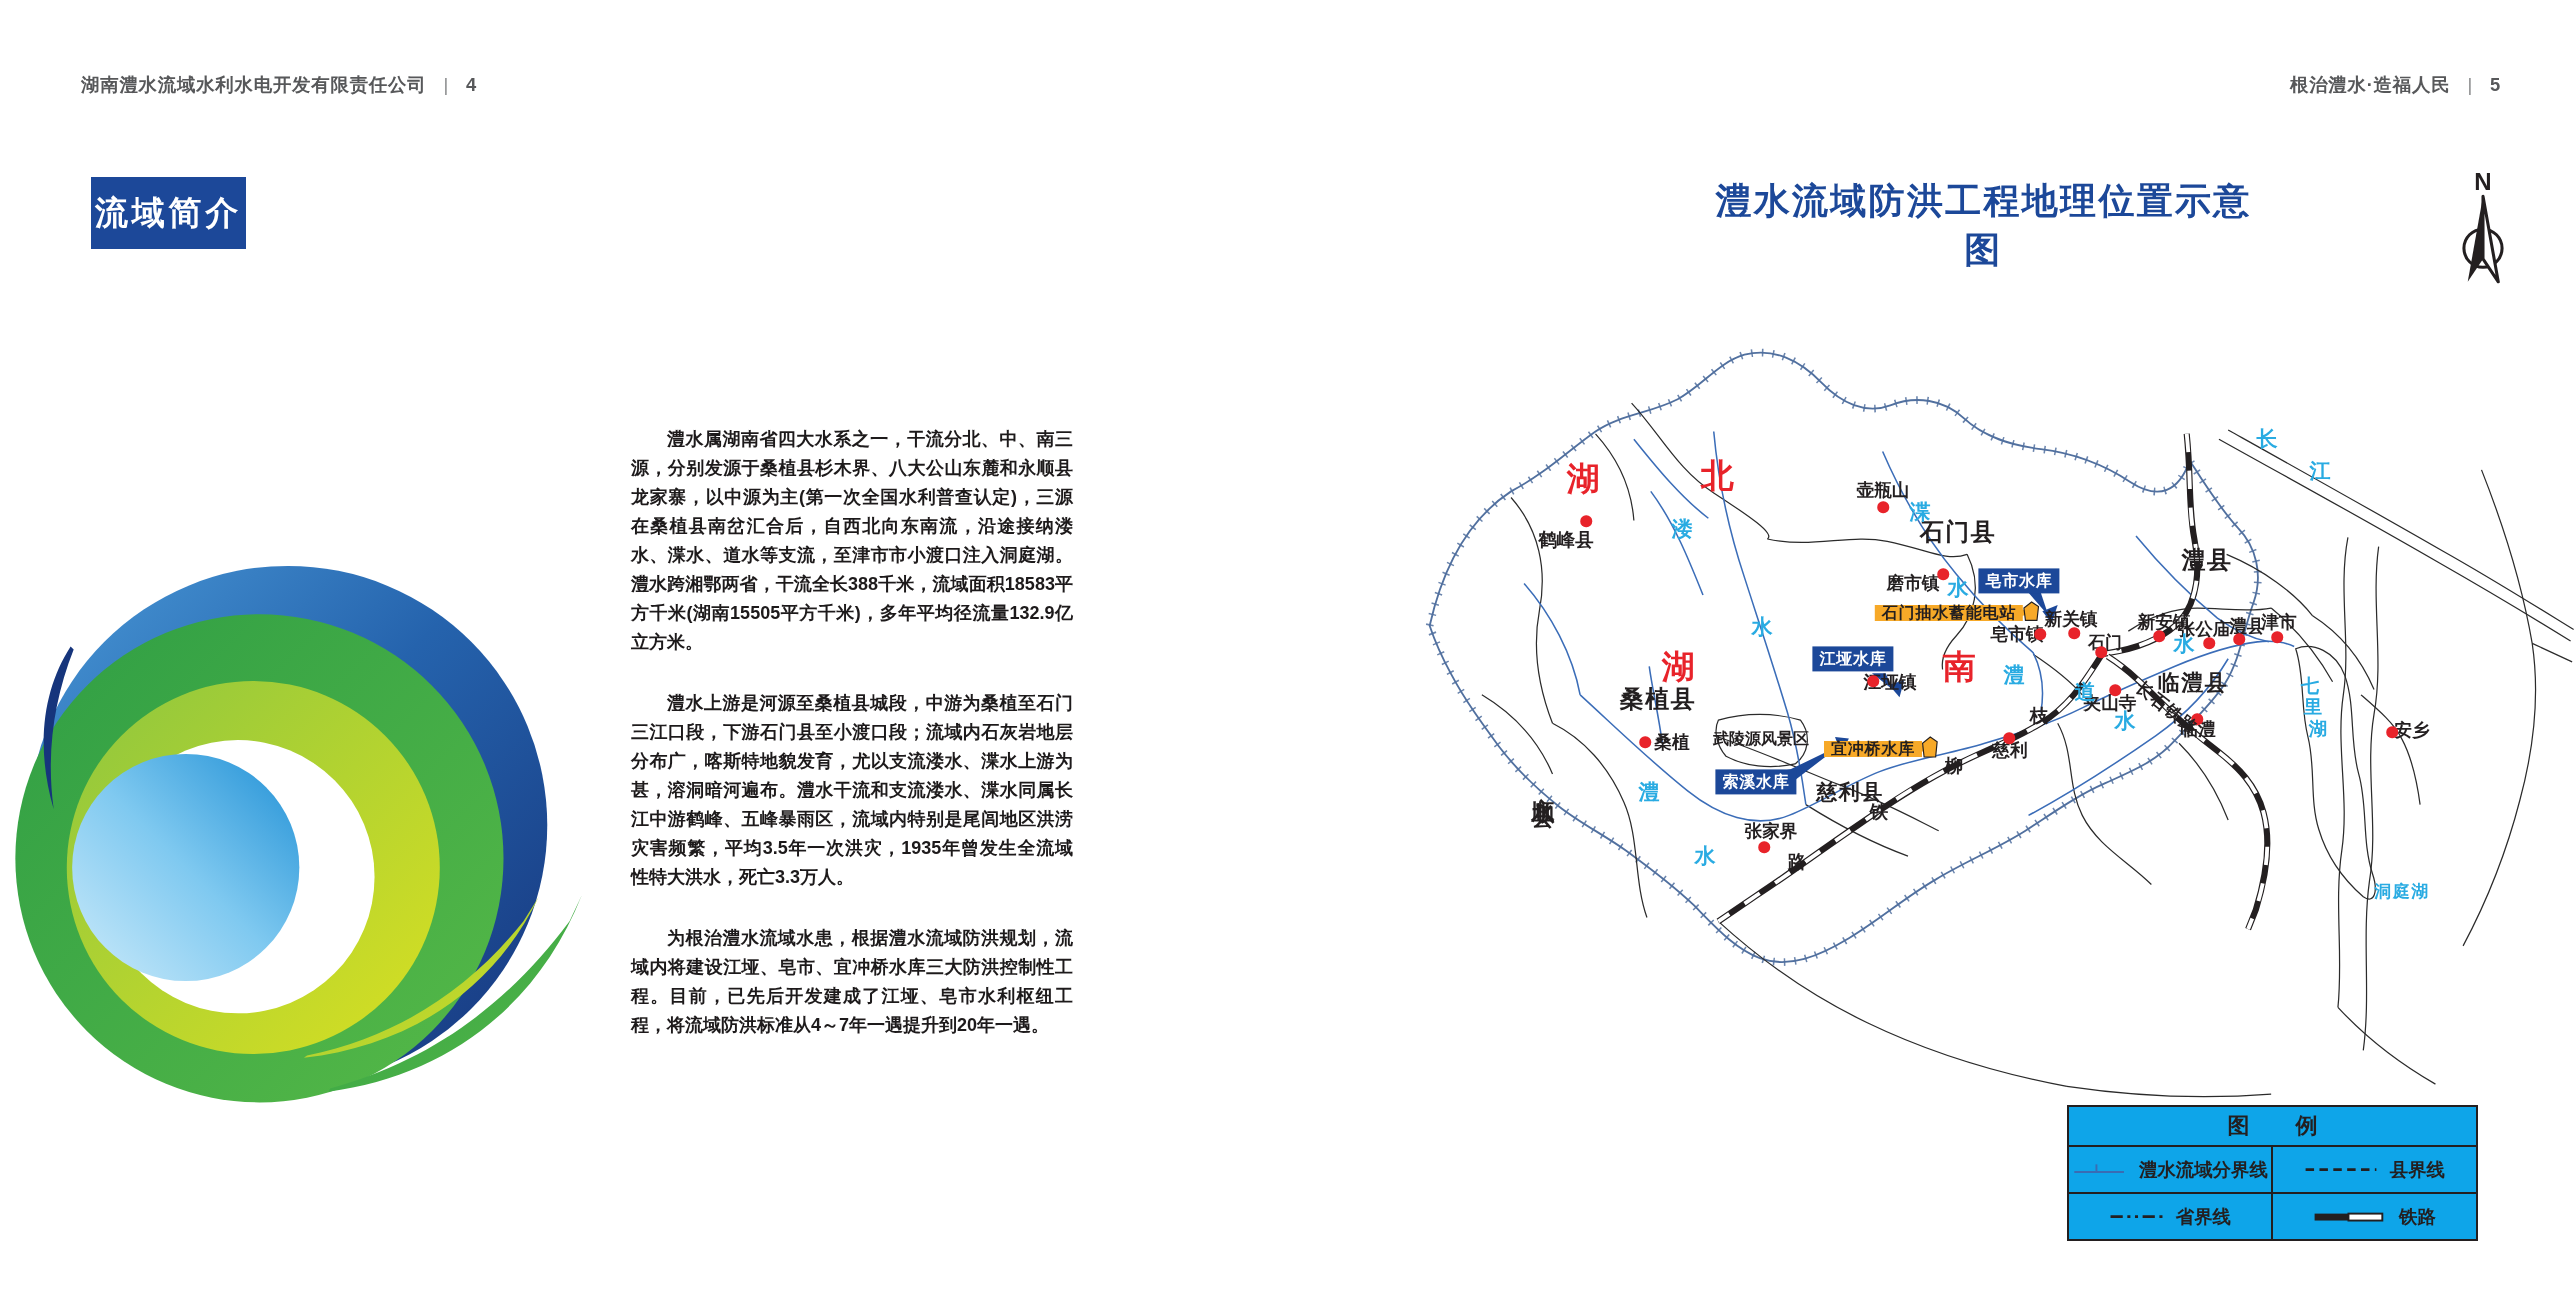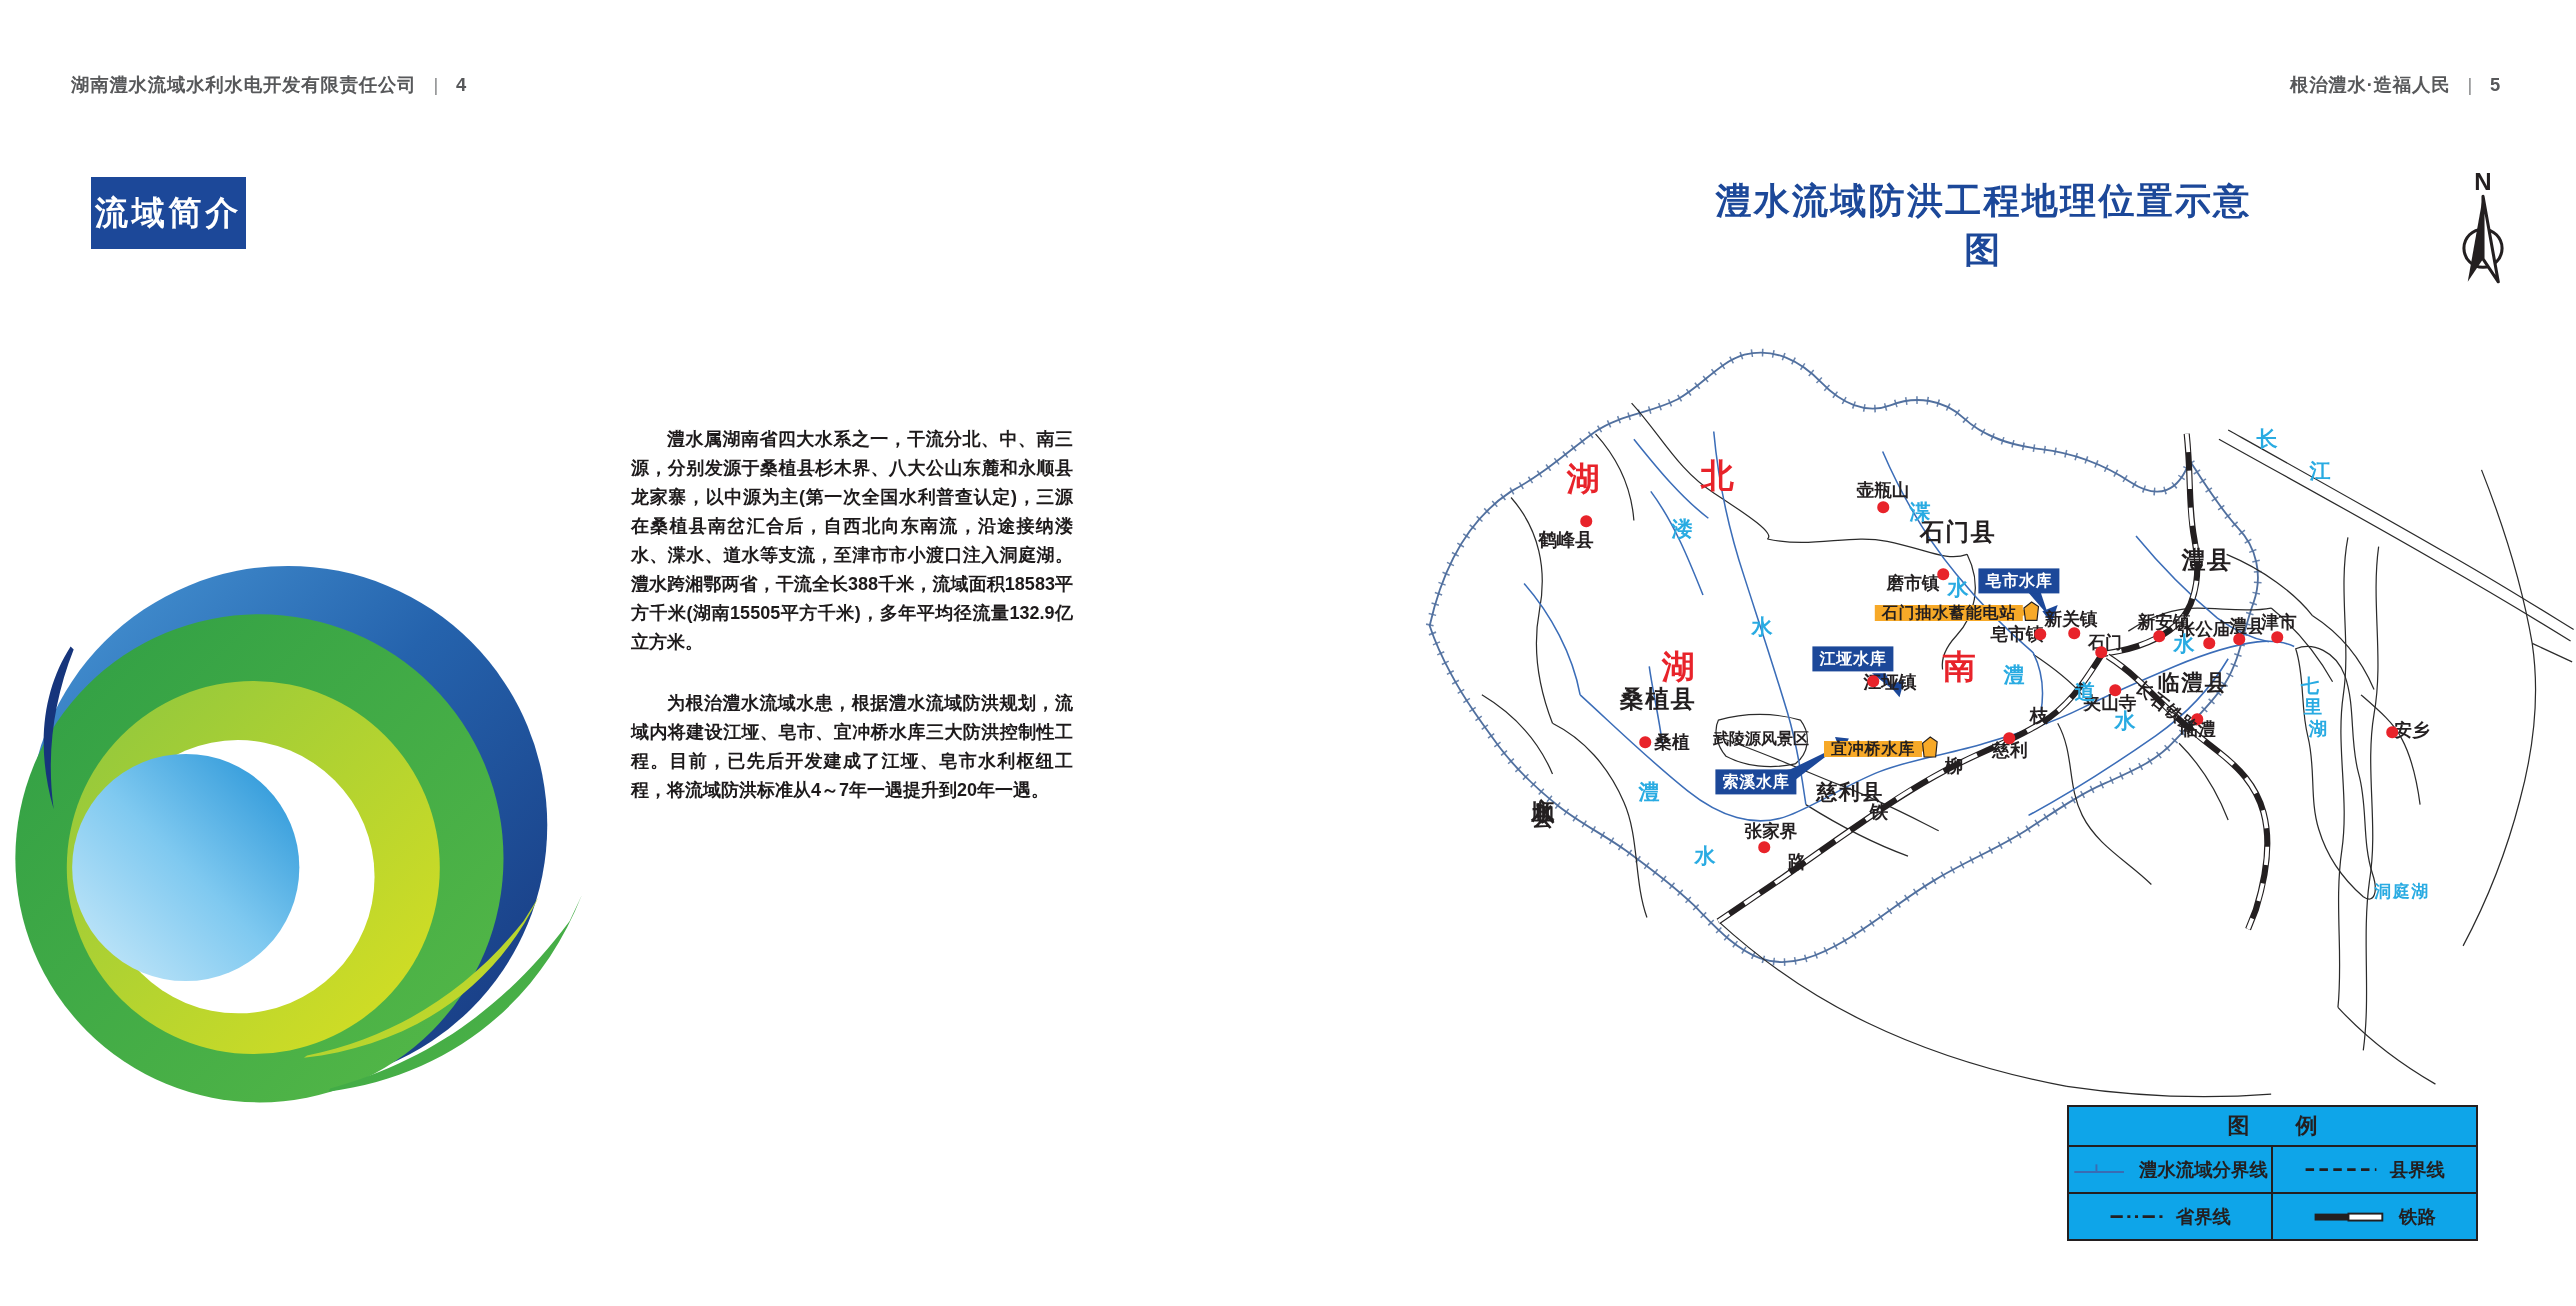--- a/index.html
+++ b/index.html
@@ -2,21 +2,21 @@
 <html style="font-size:12.3px"><head>
 <meta charset="utf-8">
 <style>
   html,body{margin:0;padding:0;}
   body{width:2576px;height:1306px;position:relative;background:#ffffff;overflow:hidden;
        font-family:"Liberation Sans","DejaVu Sans",sans-serif;color:#231f20;}
 
   
   .hdr{position:absolute;top:72px;font-size:18.4px;font-weight:bold;color:#57585a;letter-spacing:0.8px;white-space:nowrap;}
   .hdr .sep{margin:0 17px;font-weight:normal;color:#8a8b8d;}
-  .hdr-left{left:71px;}
+  .hdr-left{left:81px;}
   .hdr-right{right:75px;}
 
   
   .badge{position:absolute;left:91px;top:177px;width:155px;height:72px;background:#1c4899;color:#fff;
          display:flex;align-items:center;justify-content:center;font-size:33px;font-weight:bold;letter-spacing:3.8px;}
   .bodytext{position:absolute;left:631px;top:425px;width:442px;font-size:18px;line-height:29px;
             font-weight:bold;text-align:justify;color:#1d1a1b;}
   .bodytext p{margin:0 0 32px 0;text-indent:2em;}
   .bodytext p:last-child{margin-bottom:0;}
   .logo{position:absolute;left:0px;top:407px;width:591px;height:875px;}
@@ -92,20 +92,21 @@
   <path d="M 430 888 C 560 852 660 780 742 670 L 758 636 C 700 782 580 872 428 892 Z" fill="url(#gGreen)"></path>
   <circle cx="330" cy="600" r="243" fill="url(#gYellow)"></circle>
   <path d="M 400 845 C 520 820 612 758 682 670 L 702 638 C 642 762 532 832 396 848 Z" fill="url(#gYellow)"></path>
   <circle cx="310" cy="612" r="178" fill="#ffffff"></circle>
   <circle cx="242" cy="600" r="148" fill="url(#gAqua)"></circle>
   <path d="M 96 316 C 70 382 60 452 70 524 C 46 442 56 368 92 312 Z" fill="#16357c"></path>
 </svg>
 
 <div class="bodytext">
   <p>澧水属湖南省四大水系之一，干流分北、中、南三源，分别发源于桑植县杉木界、八大公山东麓和永顺县龙家寨，以中源为主(第一次全国水利普查认定)，三源在桑植县南岔汇合后，自西北向东南流，沿途接纳溇水、渫水、道水等支流，至津市市小渡口注入洞庭湖。澧水跨湘鄂两省，干流全长388千米，流域面积18583平方千米(湖南15505平方千米)，多年平均径流量132.9亿立方米。</p>
+  <p>澧水上游是河源至桑植县城段，中游为桑植至石门三江口段，下游石门县至小渡口段；流域内石灰岩地层分布广，喀斯特地貌发育，尤以支流溇水、渫水上游为甚，溶洞暗河遍布。澧水干流和支流溇水、渫水同属长江中游鹤峰、五峰暴雨区，流域内特别是尾闾地区洪涝灾害频繁，平均3.5年一次洪灾，1935年曾发生全流域性特大洪水，死亡3.3万人。</p>
   <p>为根治澧水流域水患，根据澧水流域防洪规划，流域内将建设江垭、皂市、宜冲桥水库三大防洪控制性工程。目前，已先后开发建成了江垭、皂市水利枢纽工程，将流域防洪标准从4～7年一遇提升到20年一遇。</p>
 </div>
 
 <div class="map-title">澧水流域防洪工程地理位置示意图</div>
 
 <div class="compass">
   <div class="n">N</div>
   <svg width="58" height="96" viewBox="0 0 76 125">
     <circle cx="38" cy="72" r="25" fill="none" stroke="#231f20" stroke-width="4"></circle>
     <polygon points="38,4 18,116 38,86" fill="#231f20"></polygon>

